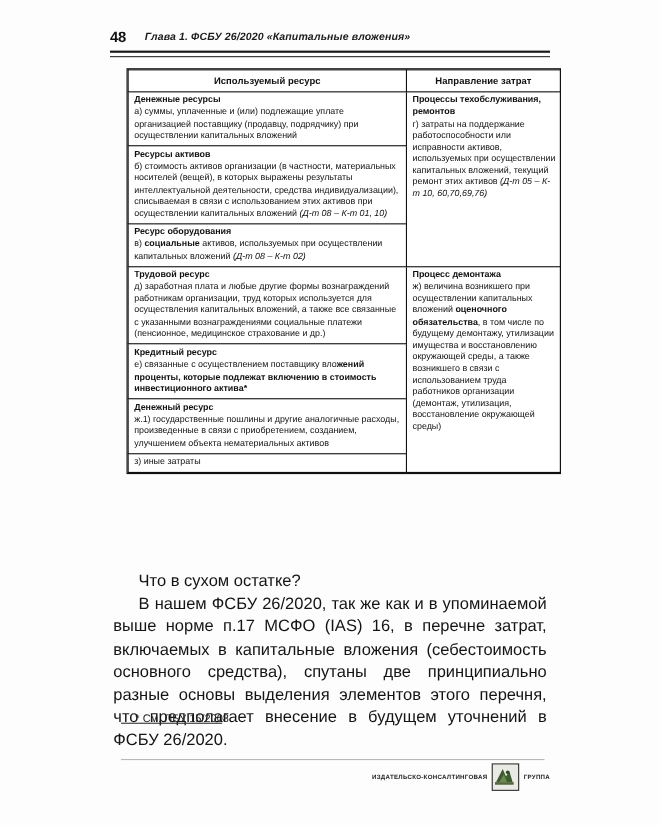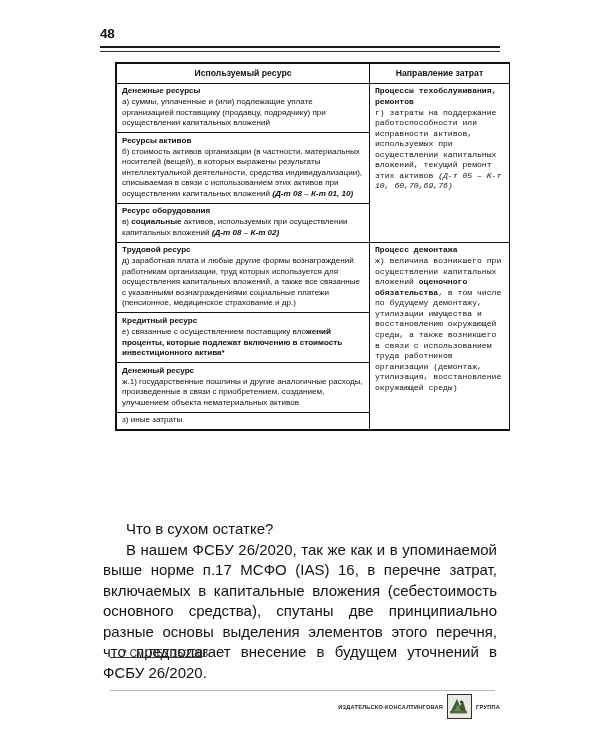--- a/index.html
+++ b/index.html
@@ -99,22 +99,22 @@
   .cell-title {
     font-weight: bold;
     display: block;
     margin-bottom: 0.5px;
   }
   .cell-body {
     display: block;
   }
   .b { font-weight: bold; }
   .i { font-style: italic; }
-  .bi { font-weight: bold; font-style: italic; }
-  td.rtd { padding-left: 5px; font-family: Liberation Mono, monospace; }
+  .bi { font-weight: normal; font-style: italic; }
+  td.rtd { padding-left: 5px; }
 
   
   .body-copy {
     position: absolute;
     left: 103px;
     top: 519px;
     width: 394px;
     font-size: 15px;
     line-height: 1.37;
     text-align: justify;
@@ -179,20 +179,21 @@
   }
   .logo-mark svg { display: block; }
 </style>
 </head>
 <body>
 
 <div class="page">
 
   <div class="running-head">
     <span class="folio">48</span>
+    <span class="head-title">Глава 1. ФСБУ 26/2020 «Капитальные вложения»</span>
   </div>
   <div class="head-rule-thick"></div>
   <div class="head-rule-thin"></div>
 
   <div class="tbl-wrap">
     <table class="main">
       <colgroup>
           <col class="c1">
           <col class="c2">
         </colgroup>

